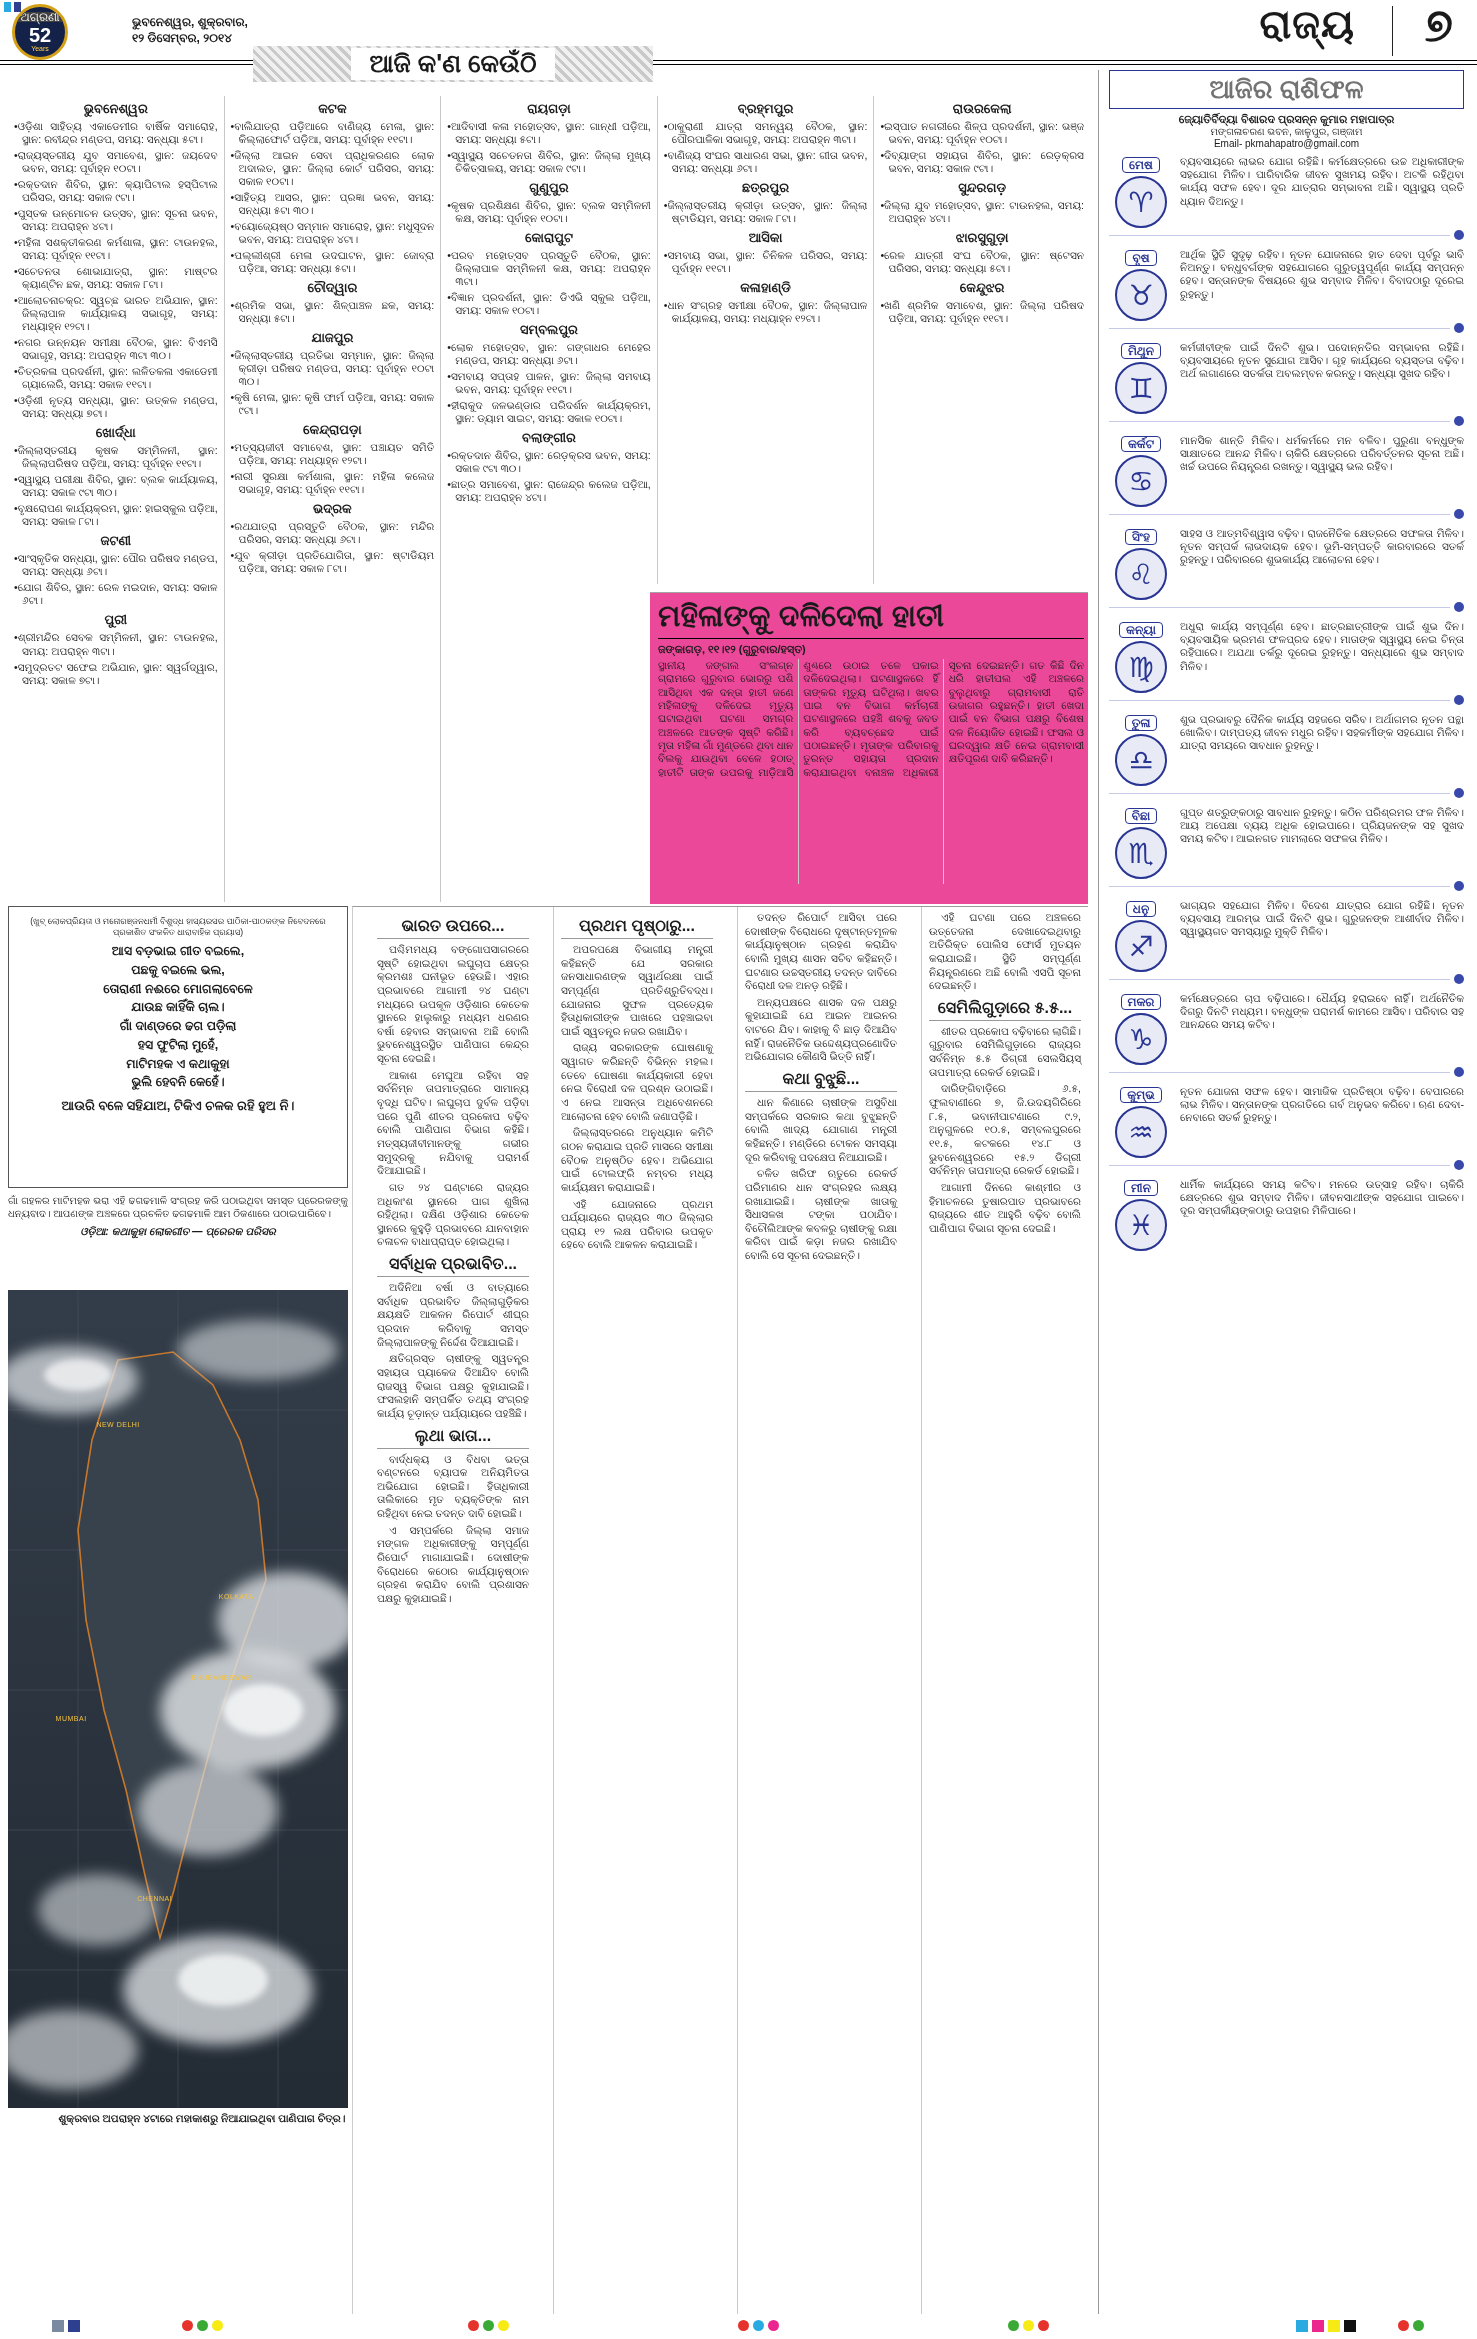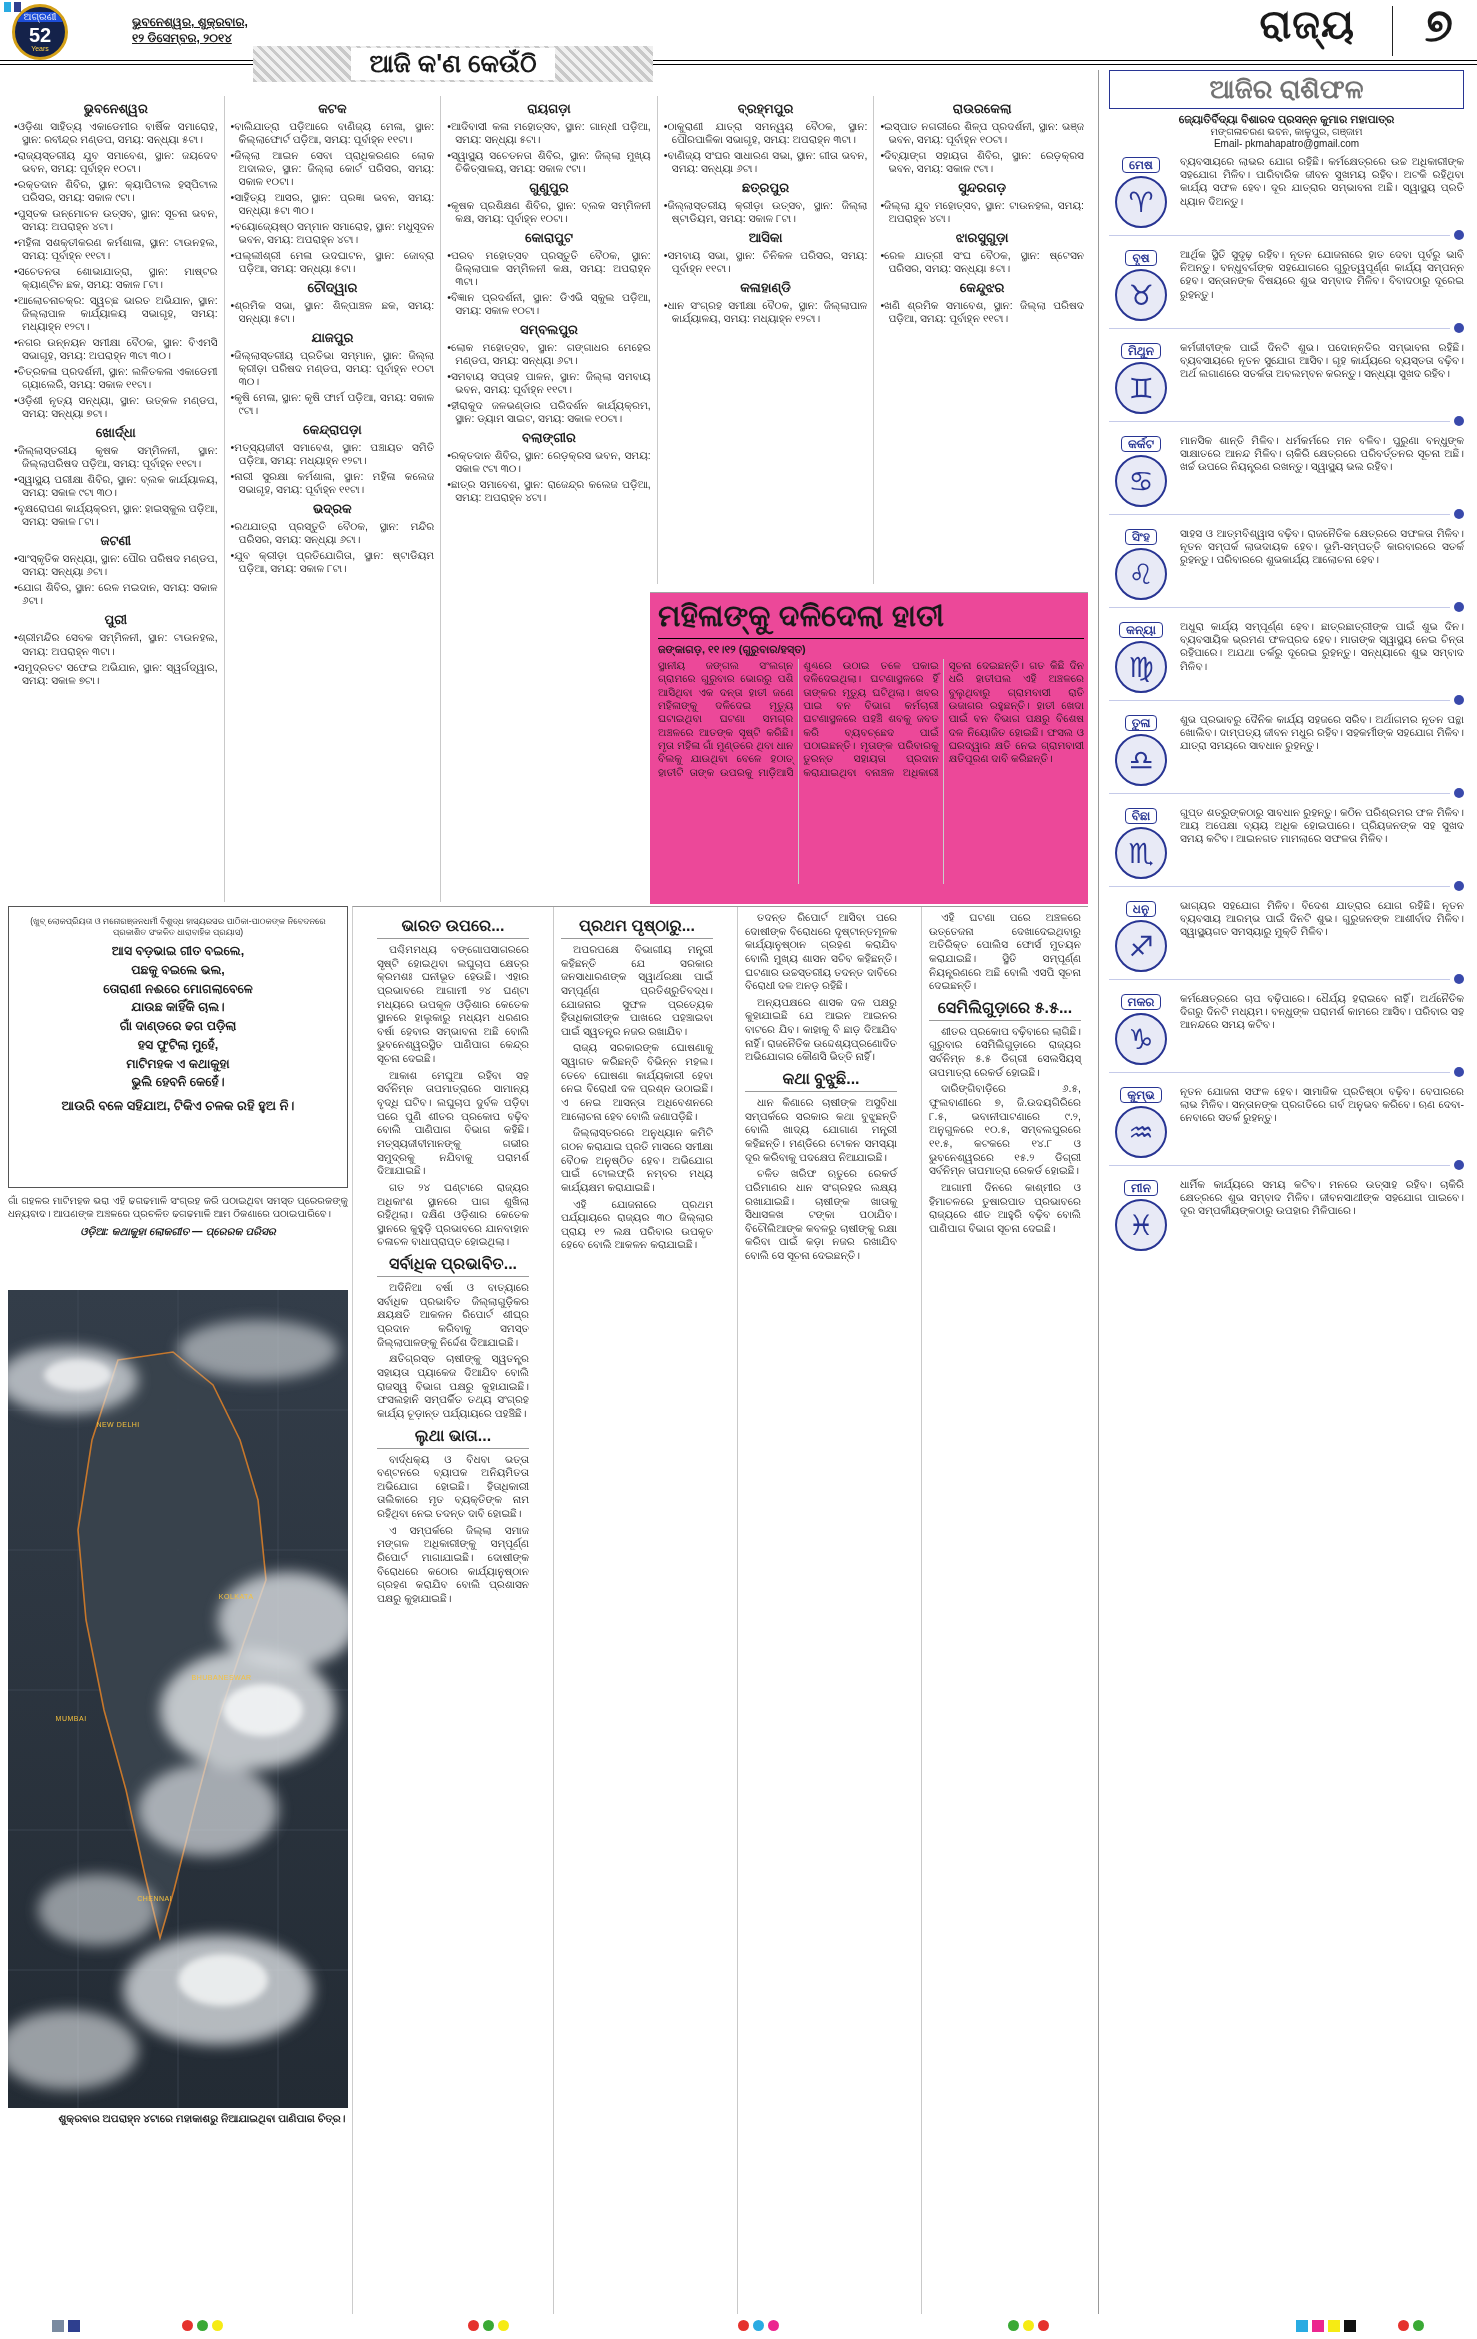--- a/index.html
+++ b/index.html
@@ -6,26 +6,26 @@
   html,body { background:#9a9a9a; }
   body { font-family:"Liberation Sans","DejaVu Sans",sans-serif; }
   .page { position:relative; width:1477px; height:2339px; margin:0 auto; background:#ffffff; overflow:hidden; color:#1a1a1a; }
 
   
   .masthead { position:absolute; top:0; left:0; right:0; height:64px; }
   .top-rule { position:absolute; top:60px; left:0; right:0; border-top:1.5px solid #000; }
   .top-rule2 { position:absolute; top:64px; left:0; right:0; border-top:0.5px solid #000; }
   .logo { position:absolute; left:12px; top:4px; width:56px; height:56px; border-radius:50%;
           background:#14224a; border:3px solid #d4a017; overflow:hidden; }
-  .logo-ribbon { position:absolute; top:5px; left:0; right:0; background:#1d4ed8; color:#fff;
-                 font-size:10px; text-align:center; line-height:10px; }
+  .logo-ribbon { position:absolute; top:5px; left:0; right:0; background:#404040; color:#fff;
+                 font-size:12px; text-align:center; line-height:10px; }
   .logo-num { position:absolute; top:17px; width:100%; text-align:center; color:#fff;
               font-size:20px; font-weight:bold; }
   .logo-years { position:absolute; bottom:5px; width:100%; text-align:center; color:#ffd24a; font-size:7px; }
-  .mast-date { position:absolute; left:132px; top:14px; font-size:12px; font-weight:bold; line-height:1.35;text-decoration:underline; }
+  .mast-date { position:absolute; left:132px; top:14px; font-size:12px; font-weight:bold; line-height:1.35; }
   .mast-section { position:absolute; right:122px; top:2px; font-size:40px; font-weight:bold; letter-spacing:1px; }
   .mast-vdiv { position:absolute; right:84px; top:6px; width:1.5px; height:50px; background:#222; }
   .mast-pageno { position:absolute; right:24px; top:-2px; font-size:46px; font-weight:bold; }
   .corner-marks { position:absolute; left:4px; top:2px; display:flex; gap:3px; }
   .corner-marks span { width:7px; height:10px; display:inline-block; }
 
   
   .banner { position:absolute; top:46px; left:253px; width:400px; height:36px; z-index:3;
             background:repeating-linear-gradient(45deg,#c9c9c9 0 3px,#f0f0f0 3px 7px);
             display:flex; align-items:center; justify-content:center; }

